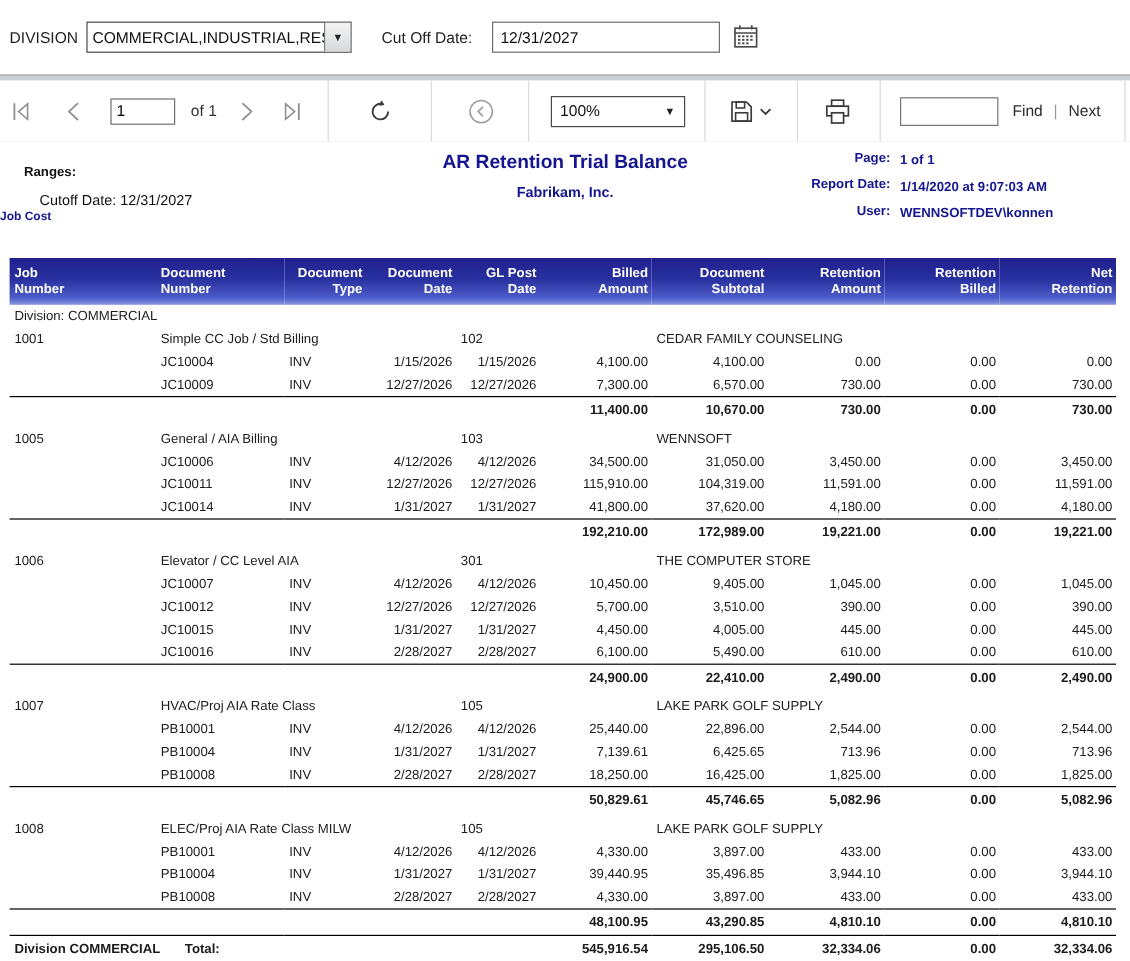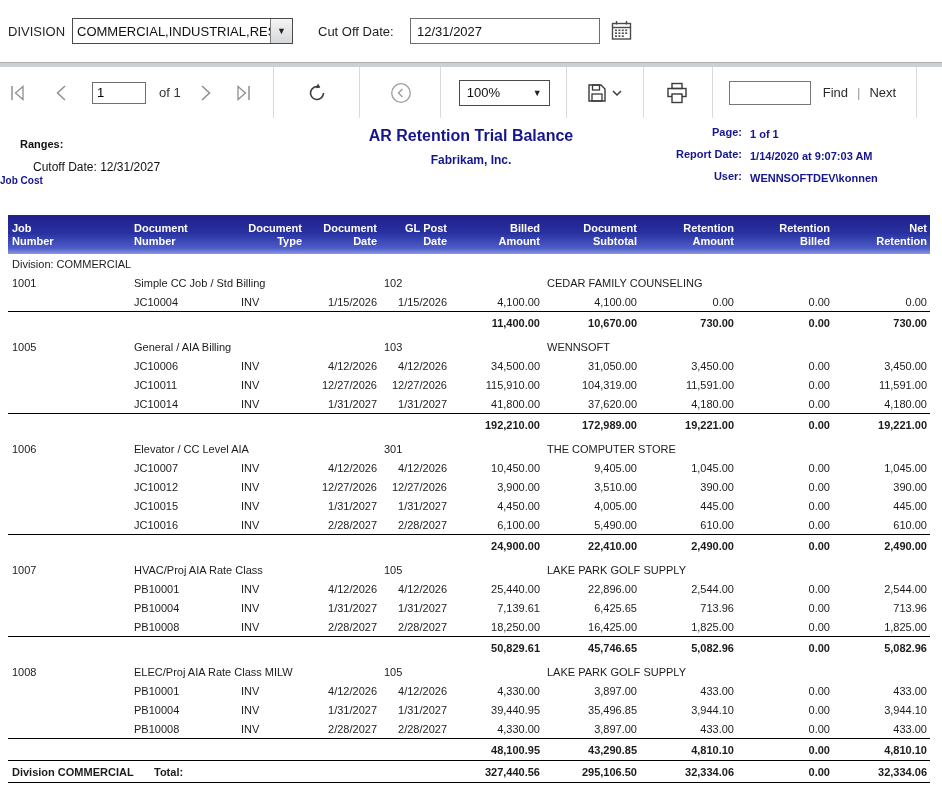--- a/index.html
+++ b/index.html
@@ -34,21 +34,21 @@
     border-bottom:1px solid #d4d4d4;display:flex;align-items:center;
   }
   .tb-sep{width:1px;height:51px;background:#dadada;flex:0 0 1px;}
   .tb-btn{display:flex;align-items:center;justify-content:center;cursor:pointer;background:none;border:none;padding:0;}
   .page-input{
     width:54px;height:22px;box-sizing:border-box;border:1px solid #6f6f6f;
     font-size:13px;padding:0 4px;font-family:"Liberation Sans",sans-serif;
   }
   .of-label{font-size:13px;color:#333;}
   .zoom-select{
-    width:91px;height:26px;box-sizing:border-box;border:1px solid #4a4a4a;background:#fff;
+    width:112px;height:26px;box-sizing:border-box;border:1px solid #4a4a4a;background:#fff;
     position:relative;cursor:pointer;display:flex;align-items:center;
   }
   .zoom-select .z-text{font-size:13px;margin-left:7px;color:#111;}
   .zoom-select .z-arrow{position:absolute;right:7px;font-size:9px;color:#222;}
   .find-input{
     width:82px;height:24px;box-sizing:border-box;border:1px solid #767676;
     font-size:13px;padding:0 4px;font-family:"Liberation Sans",sans-serif;
   }
   .find-link{font-size:13px;color:#2b2b2b;cursor:pointer;}
   .find-bar-sep{font-size:13px;color:#9a9a9a;}
@@ -253,20 +253,32 @@
           <td class="al" colspan="1">JC10004</td>
           <td class="al" colspan="1">INV</td>
           <td class="ar" colspan="1">1/15/2026</td>
           <td class="ar" colspan="1">1/15/2026</td>
           <td class="ar" colspan="1">4,100.00</td>
           <td class="ar" colspan="1">4,100.00</td>
           <td class="ar" colspan="1">0.00</td>
           <td class="ar" colspan="1">0.00</td>
           <td class="ar" colspan="1">0.00</td>
         </tr>
+        <tr>
+          <td class="al" colspan="1"></td>
+          <td class="al" colspan="1">JC10009</td>
+          <td class="al" colspan="1">INV</td>
+          <td class="ar" colspan="1">12/27/2026</td>
+          <td class="ar" colspan="1">12/27/2026</td>
+          <td class="ar" colspan="1">7,300.00</td>
+          <td class="ar" colspan="1">6,570.00</td>
+          <td class="ar" colspan="1">730.00</td>
+          <td class="ar" colspan="1">0.00</td>
+          <td class="ar" colspan="1">730.00</td>
+        </tr>
         <tr class="job-total">
           <td class="al" colspan="5"></td>
           <td class="ar" colspan="1">11,400.00</td>
           <td class="ar" colspan="1">10,670.00</td>
           <td class="ar" colspan="1">730.00</td>
           <td class="ar" colspan="1">0.00</td>
           <td class="ar" colspan="1">730.00</td>
         </tr>
         <tr class="spacer">
           <td class="al" colspan="10"></td>
@@ -343,21 +355,21 @@
           <td class="ar" colspan="1">1,045.00</td>
           <td class="ar" colspan="1">0.00</td>
           <td class="ar" colspan="1">1,045.00</td>
         </tr>
         <tr>
           <td class="al" colspan="1"></td>
           <td class="al" colspan="1">JC10012</td>
           <td class="al" colspan="1">INV</td>
           <td class="ar" colspan="1">12/27/2026</td>
           <td class="ar" colspan="1">12/27/2026</td>
-          <td class="ar" colspan="1">3,900.00</td>
+          <td class="ar" colspan="1">5,700.00</td>
           <td class="ar" colspan="1">3,510.00</td>
           <td class="ar" colspan="1">390.00</td>
           <td class="ar" colspan="1">0.00</td>
           <td class="ar" colspan="1">390.00</td>
         </tr>
         <tr>
           <td class="al" colspan="1"></td>
           <td class="al" colspan="1">JC10015</td>
           <td class="al" colspan="1">INV</td>
           <td class="ar" colspan="1">1/31/2027</td>
@@ -492,21 +504,21 @@
           <td class="al" colspan="5"></td>
           <td class="ar" colspan="1">48,100.95</td>
           <td class="ar" colspan="1">43,290.85</td>
           <td class="ar" colspan="1">4,810.10</td>
           <td class="ar" colspan="1">0.00</td>
           <td class="ar" colspan="1">4,810.10</td>
         </tr>
         <tr class="division-total">
           <td class="al" colspan="1">Division COMMERCIAL</td>
           <td class="al total-label" colspan="4">Total:</td>
-          <td class="ar" colspan="1">327,440.56</td>
+          <td class="ar" colspan="1">545,916.54</td>
           <td class="ar" colspan="1">295,106.50</td>
           <td class="ar" colspan="1">32,334.06</td>
           <td class="ar" colspan="1">0.00</td>
           <td class="ar" colspan="1">32,334.06</td>
         </tr>
       </tbody>
   </table>
 </div>
 
 </body></html>

